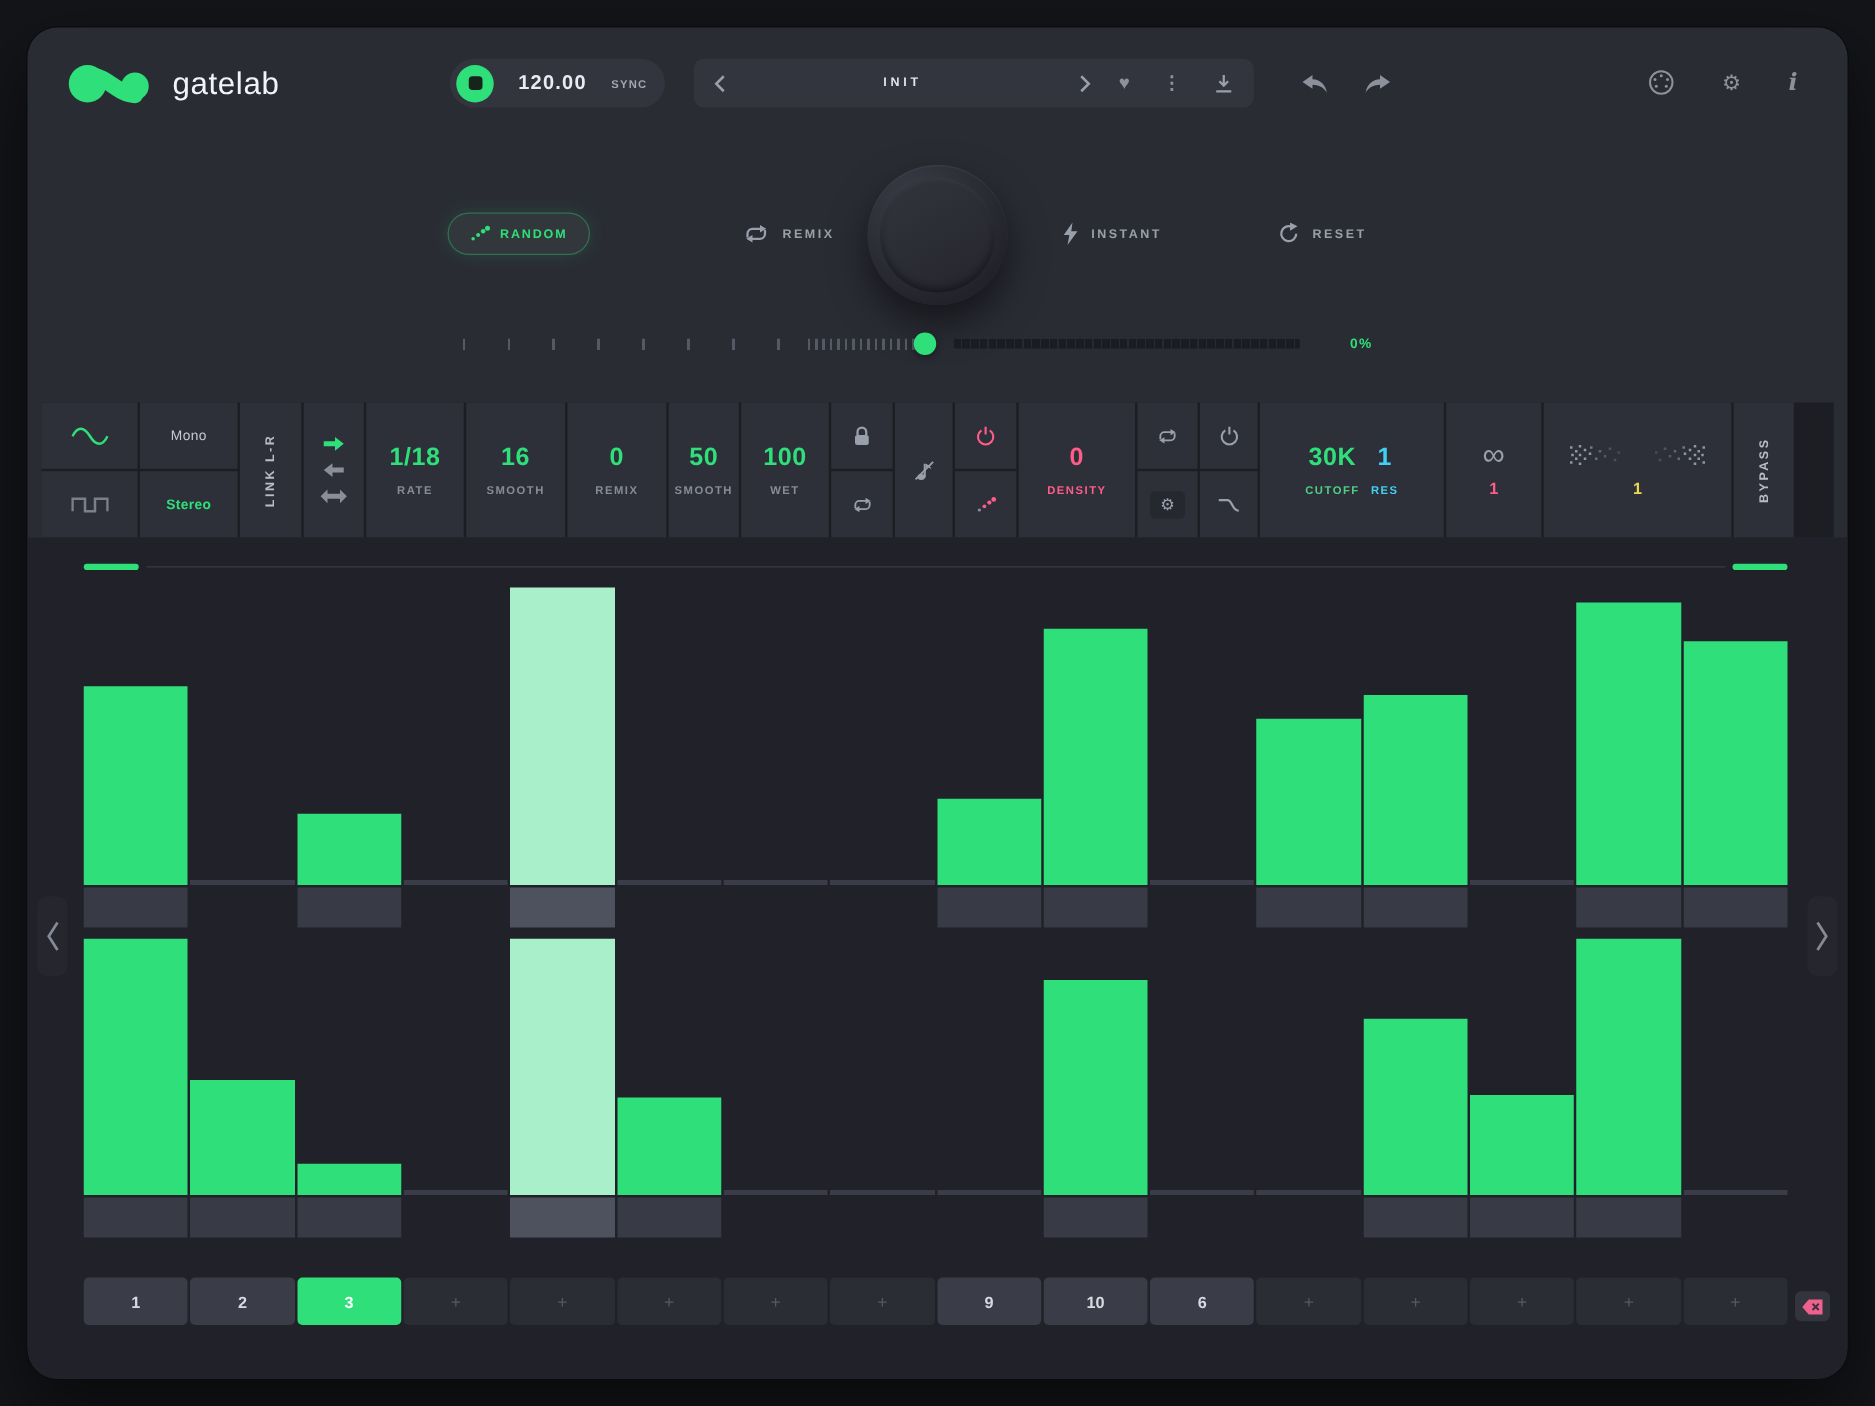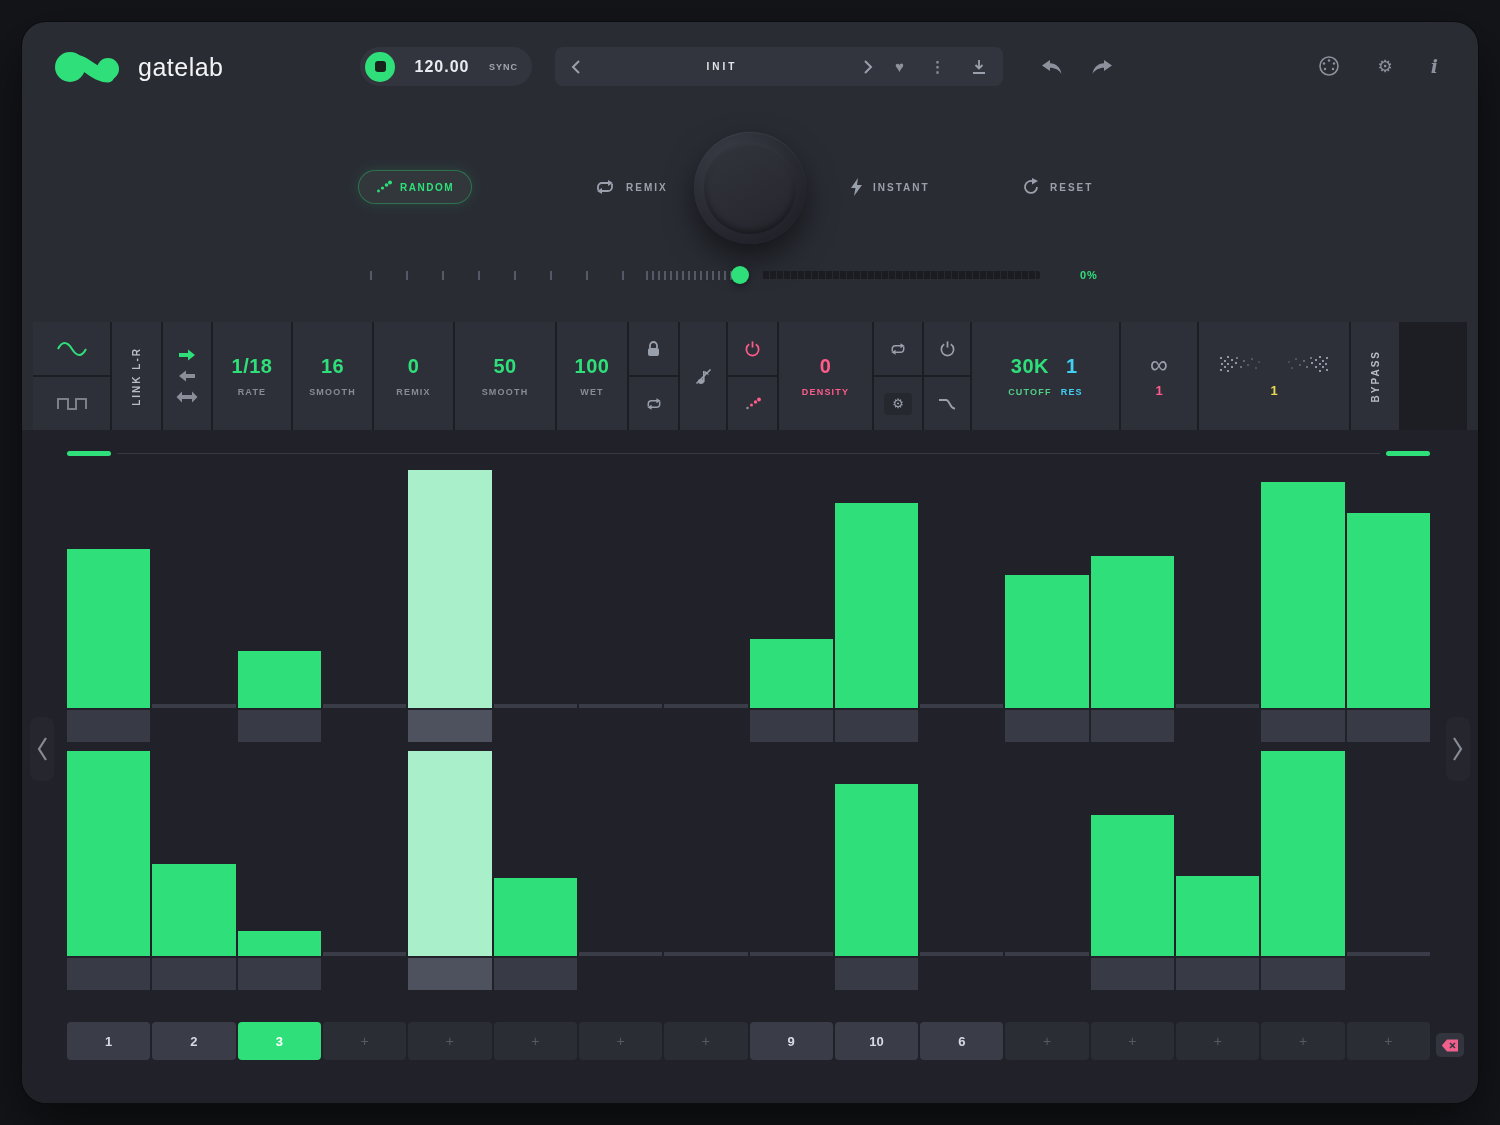--- a/index.html
+++ b/index.html
@@ -247,20 +247,24 @@
             <path d="M1 8 C5 0 10 0 15 8 C20 16 25 16 29 8" fill="none" stroke="#2fe07a" stroke-width="2"></path>
           </svg>
       </div>
       <div class="sub">
         <svg width="30" height="16" viewBox="0 0 30 16">
             <path d="M1 13 V3 H11 V13 H19 V3 H29 V13" fill="none" stroke="#7b7f8a" stroke-width="2"></path>
           </svg>
       </div>
     </div>
 
+    <div class="tcell" style="width:78px">
+      <div class="sub smalltxt">Mono</div>
+      <div class="sub smalltxt on">Stereo</div>
+    </div>
 
     <div class="tcell single" style="width:49px">
       <span class="vtext">LINK L-R</span>
     </div>
 
     <div class="tcell arrow-stack" style="width:48px">
       <svg width="18" height="12" viewBox="0 0 18 12">
           <path d="M1 4 h9 v-3.5 l7 5.5 -7 5.5 v-3.5 h-9 z" fill="#2fe07a"></path>
         </svg>
       <svg width="18" height="12" viewBox="0 0 18 12" style="transform:scaleX(-1)">
@@ -276,21 +280,21 @@
       <span class="tlabel">RATE</span>
     </div>
     <div class="tcell single" style="width:79px">
       <span class="tval">16</span>
       <span class="tlabel">SMOOTH</span>
     </div>
     <div class="tcell single" style="width:79px">
       <span class="tval">0</span>
       <span class="tlabel">REMIX</span>
     </div>
-    <div class="tcell single" style="width:100px">
+    <div class="tcell single" style="width:56px">
       <span class="tval">50</span>
       <span class="tlabel">SMOOTH</span>
     </div>
     <div class="tcell single" style="width:70px">
       <span class="tval">100</span>
       <span class="tlabel">WET</span>
     </div>
 
     <div class="tcell" style="width:49px">
       <div class="sub">

